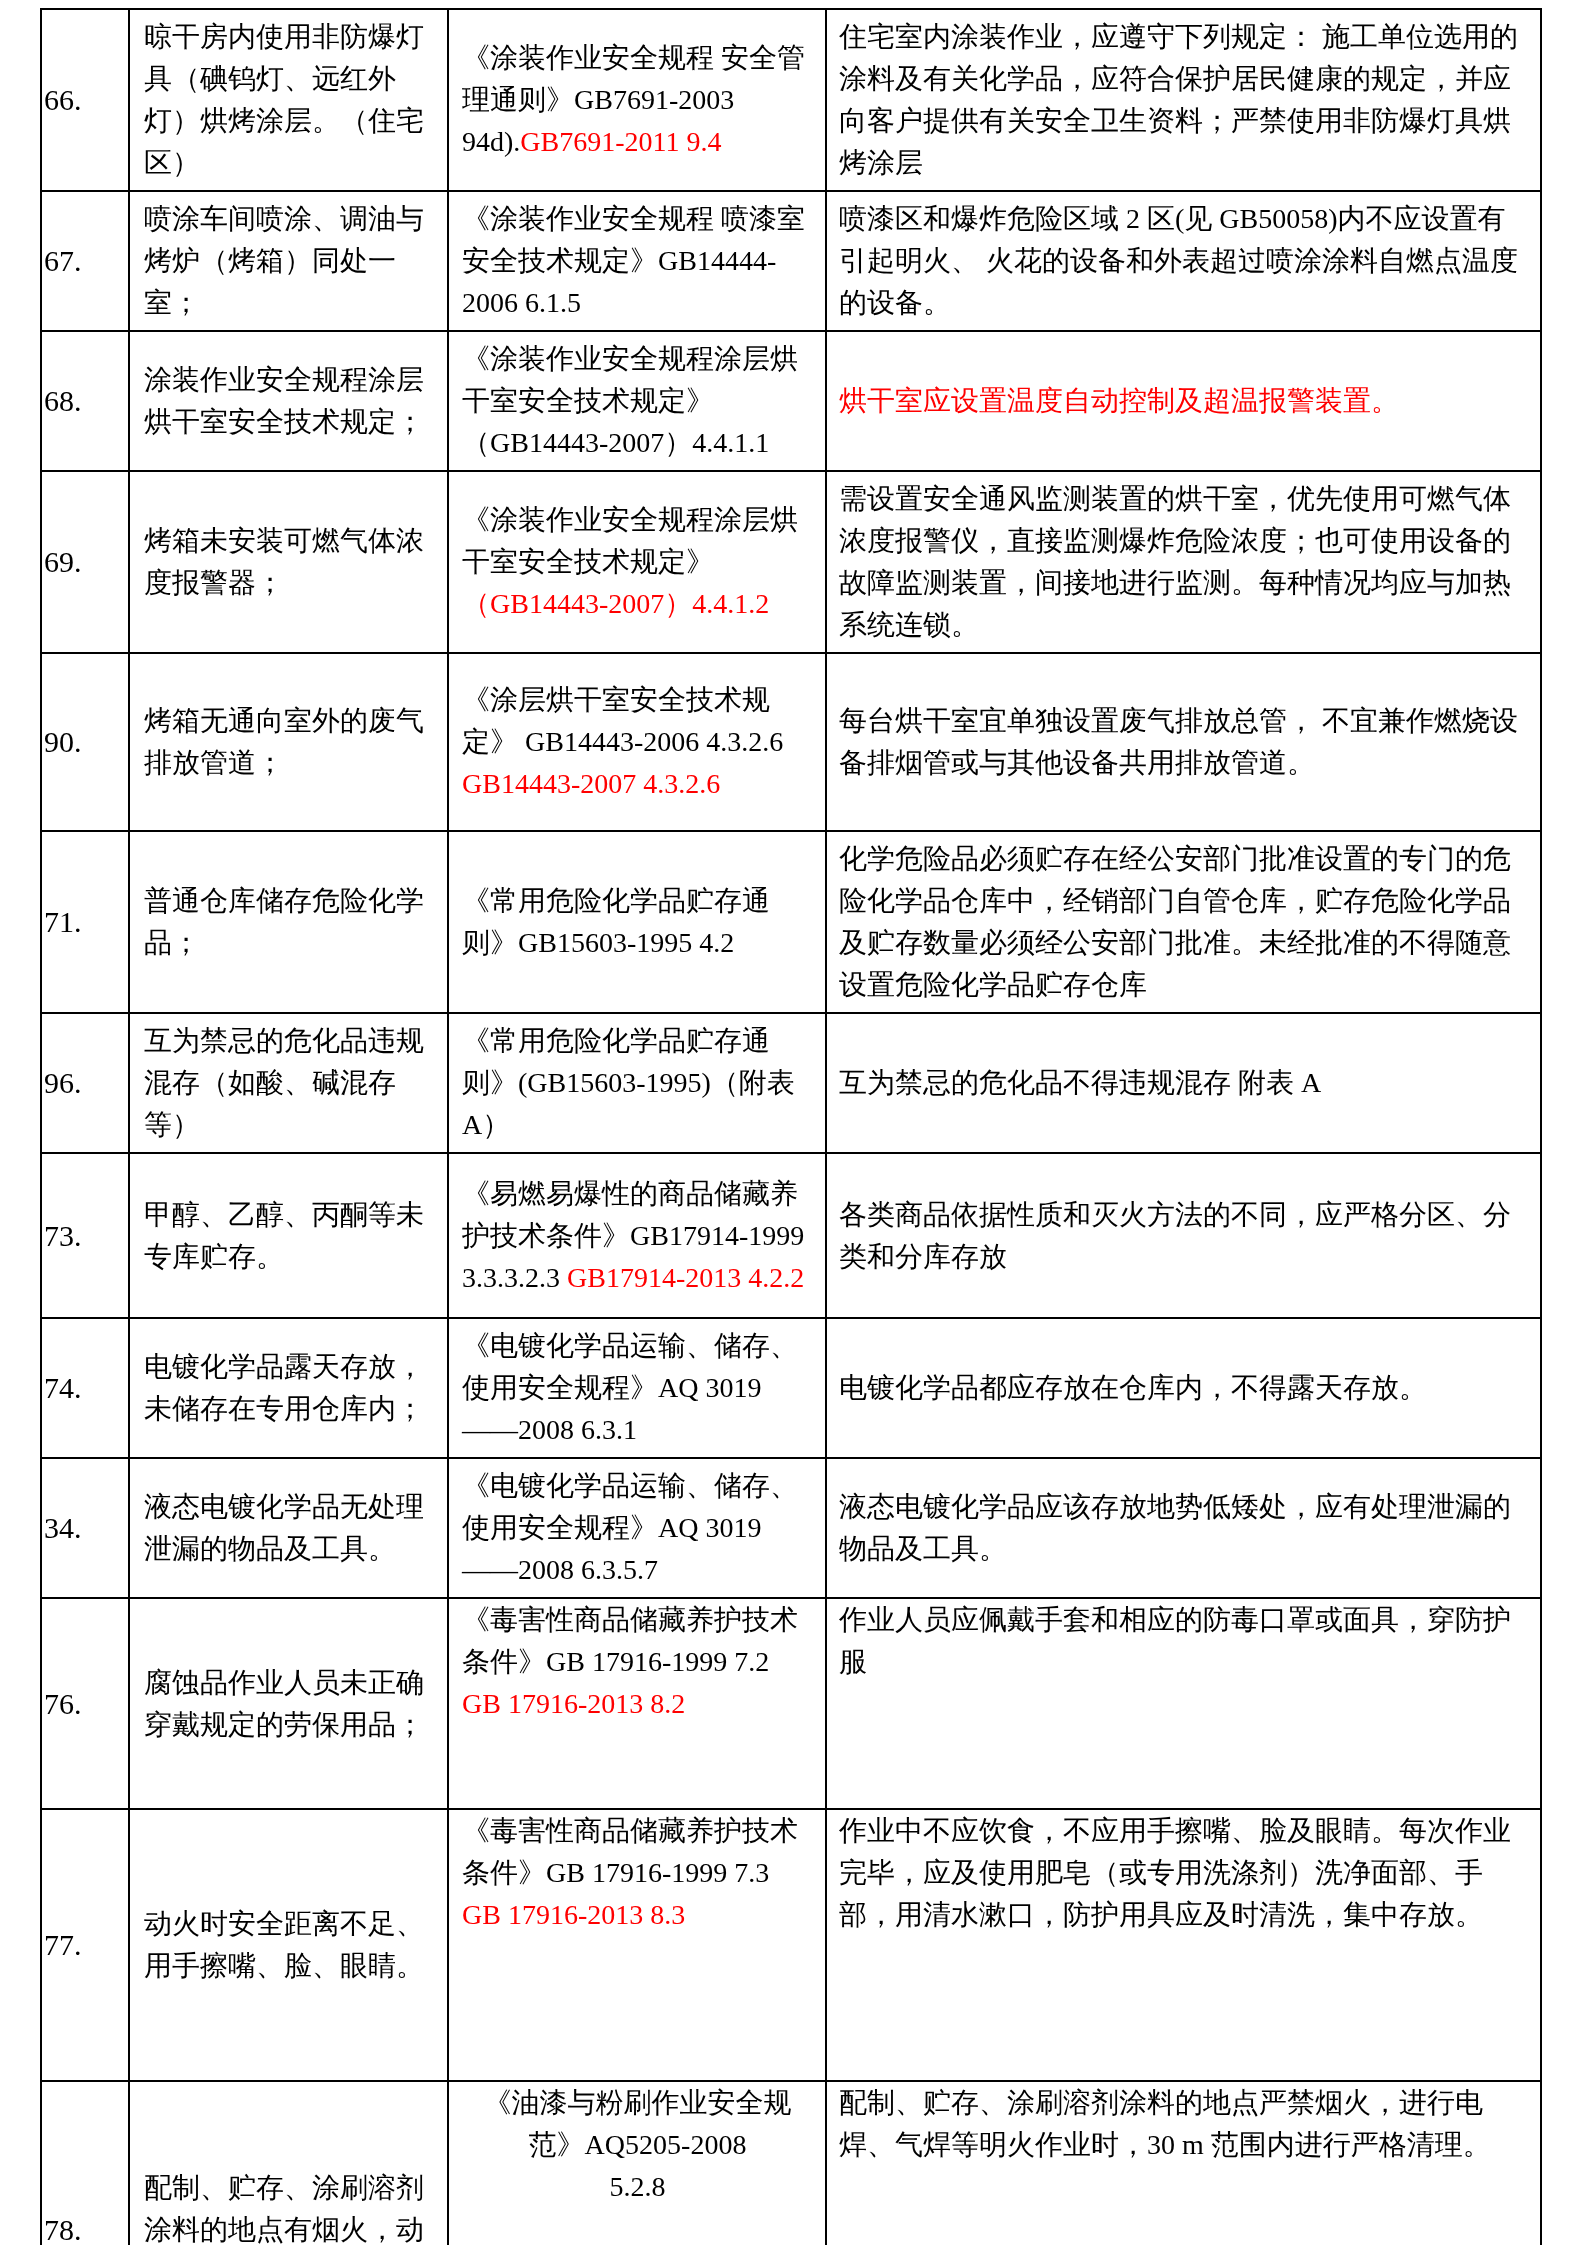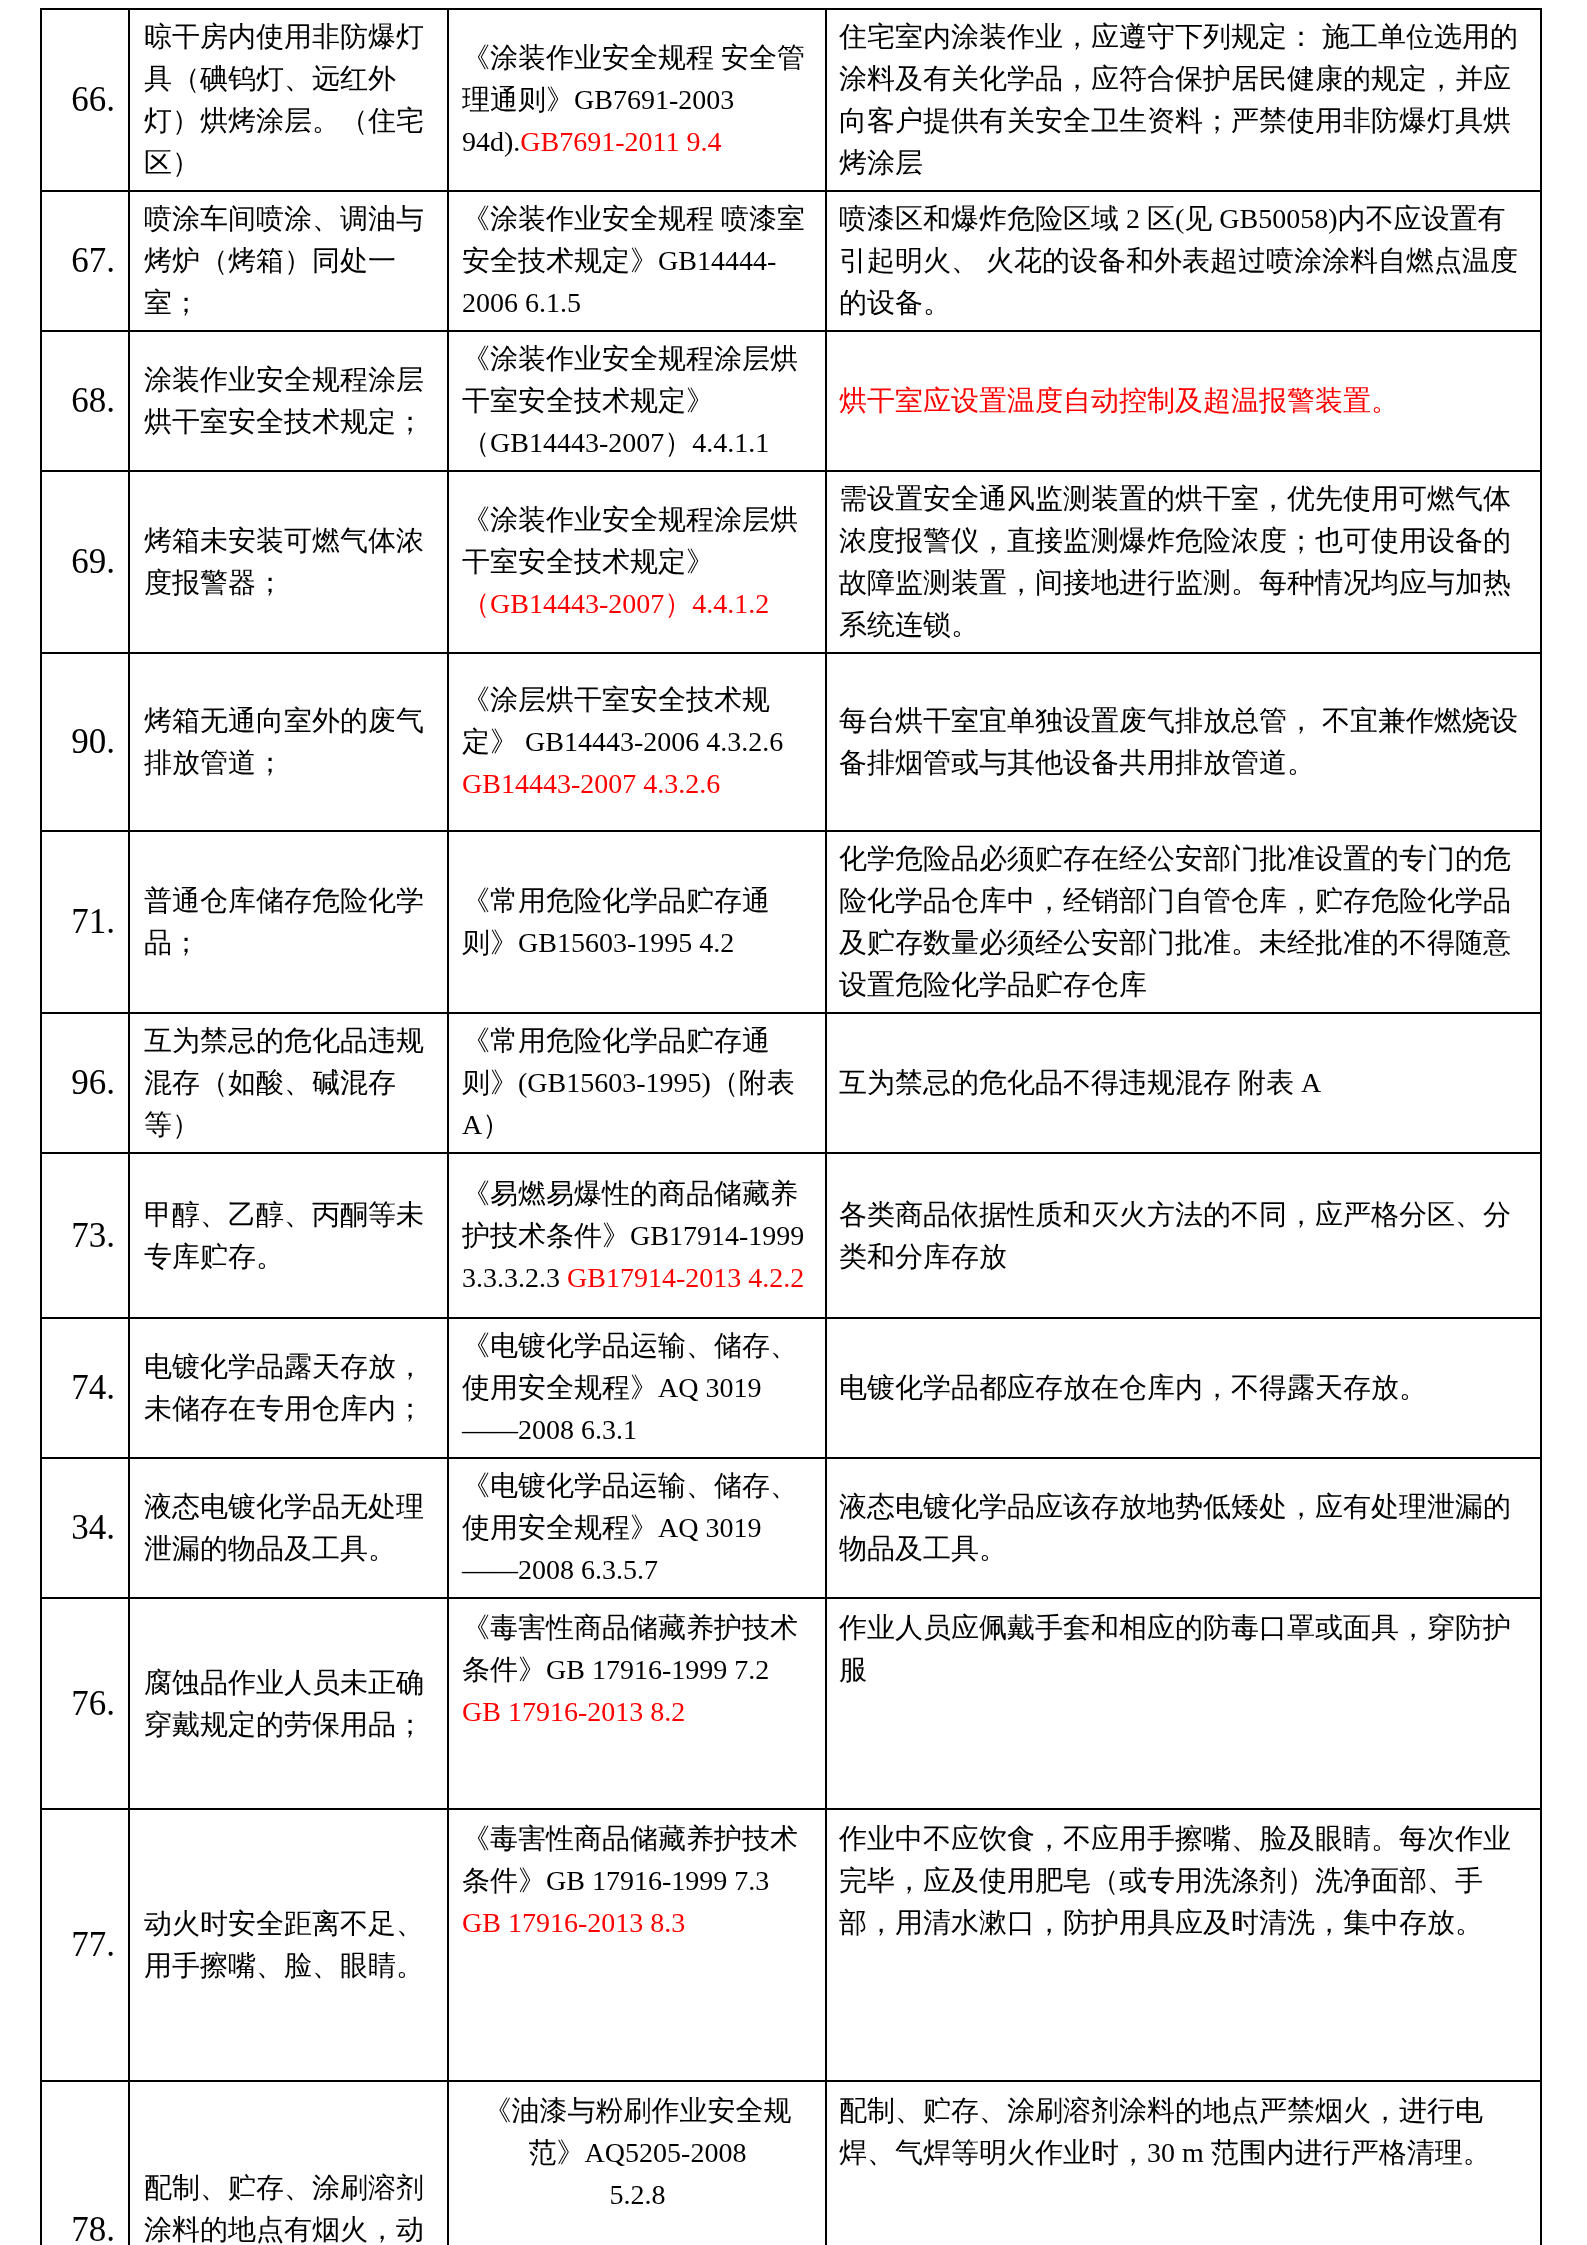--- a/index.html
+++ b/index.html
@@ -12,24 +12,24 @@
     position:absolute;left:40px;top:8px;width:1500px;
     border-collapse:collapse;table-layout:fixed;
   }
   td{
     border:2px solid #000;
     font-size:28px;line-height:42px;color:#000;
     padding:6px 12px 6px 14px;
     vertical-align:middle;
     overflow-wrap:break-word;
   }
-  td.col-no{text-align:right;padding:0 13px;font-size:35px;}
+  td.col-no{text-align:left;padding:0 2px;font-size:30px;}
   td.col-ref{white-space:pre-line;padding-left:13px;}
   td.col-req{padding-left:12px;}
-  td.vtop{vertical-align:top;padding-top:8px;}
+  td.vtop{vertical-align:top;padding-top:0;}
   td.center{text-align:center;}
   .red{color:#ff0000;}
   
   tr:nth-child(1){height:159px;}
   tr:nth-child(2){height:127px;}
   tr:nth-child(3){height:126px;}
   tr:nth-child(4){height:165px;}
   tr:nth-child(5){height:178px;}
   tr:nth-child(6){height:167px;}
   tr:nth-child(7){height:80px;}

